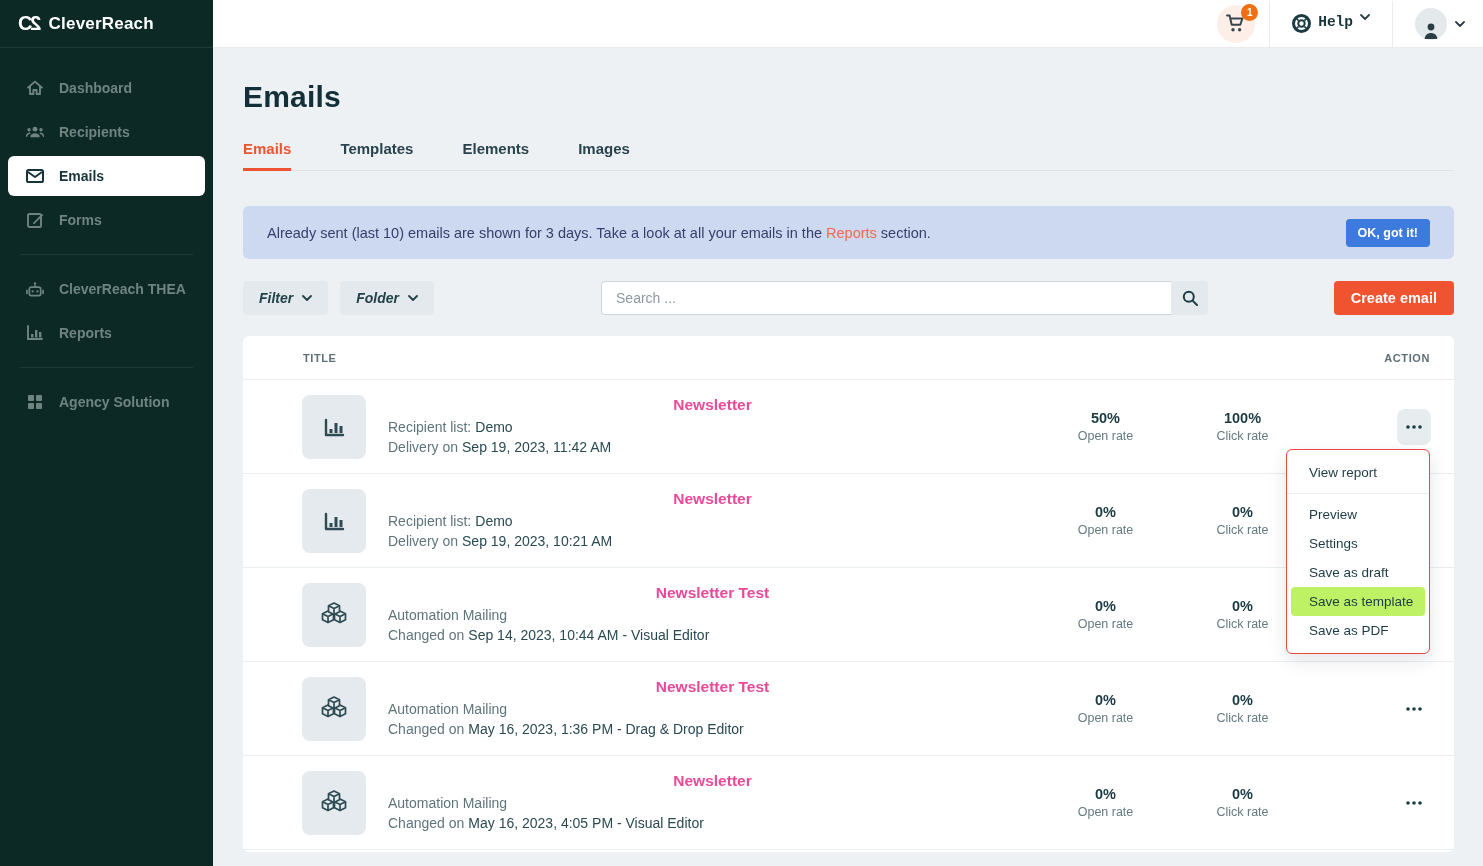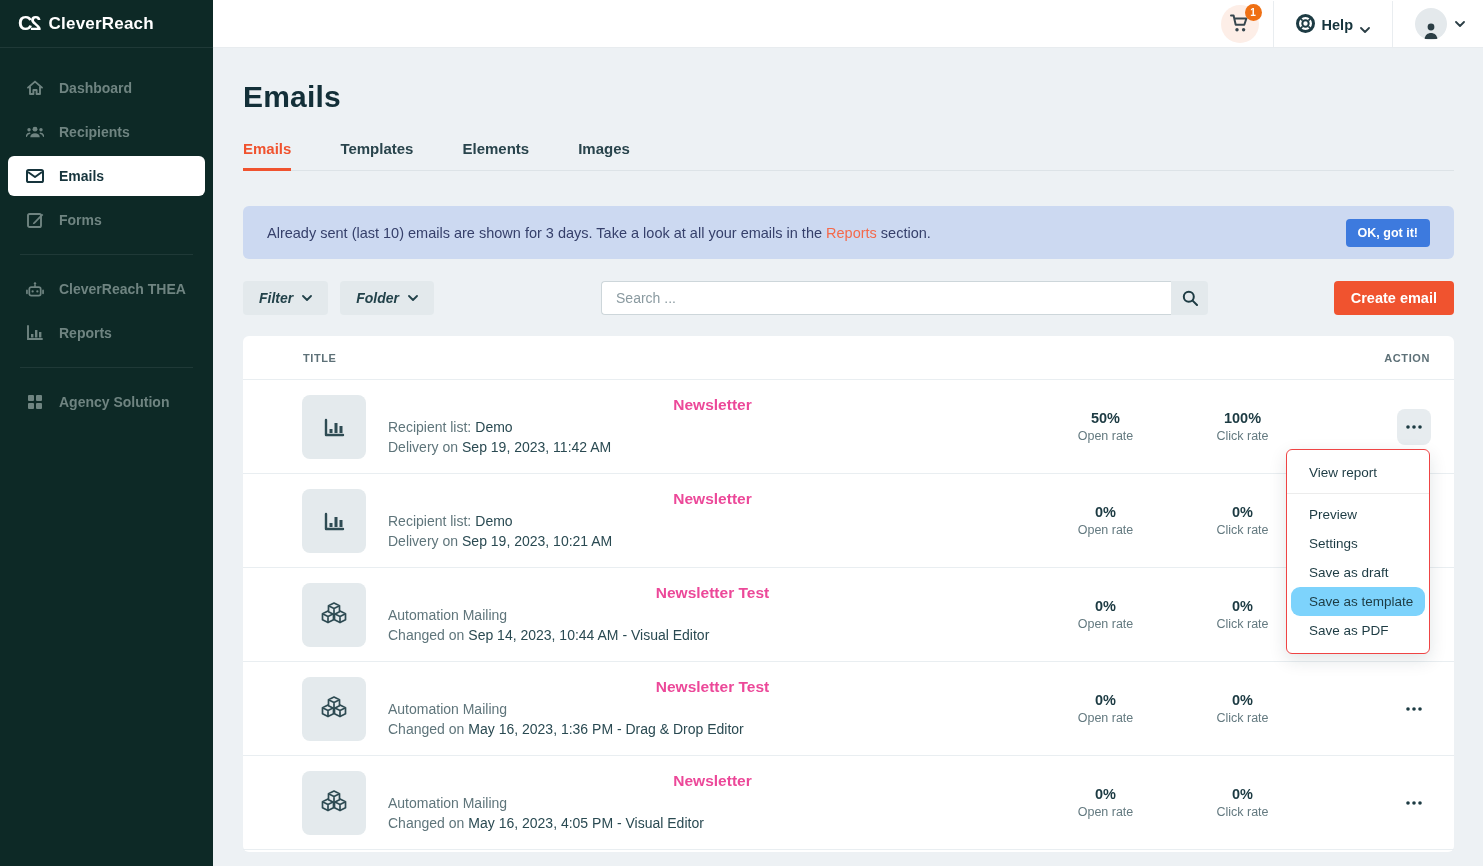--- a/index.html
+++ b/index.html
@@ -26,22 +26,22 @@
   .main { flex:1; display:flex; flex-direction:column; height:100%; }
   .topbar { height:48px; background:#fff; display:flex; align-items:center;
     justify-content:flex-end; padding-right:18px; border-bottom:1px solid #e8ecef; }
   .cart-wrap { position:relative; width:38px; height:38px; border-radius:50%;
     background:#fdeee7; display:flex; align-items:center; justify-content:center;
     color:#37474f; cursor:pointer; margin-right:14px; }
   .cart-badge { position:absolute; top:-1px; right:-3px; min-width:17px; height:17px;
     border-radius:50%; background:#ef7014; color:#fff; font-size:10px; font-weight:700;
     display:flex; align-items:center; justify-content:center; }
   .tb-divider { width:1px; height:46px; background:#e9edf0; }
-  .help-wrap { display:flex; align-items:flex-end; gap:7px; color:#16343c; font-size:14.5px;
-    font-weight:600; padding:0 22px; cursor:pointer; }
+  .help-wrap { display:flex; align-items:flex-start; gap:7px; color:#16343c; font-size:14.5px;
+    font-weight:600; padding:0 22px; cursor:pointer;font-family:Liberation Mono, monospace; }
   .avatar-wrap { display:flex; align-items:center; gap:8px; padding-left:22px; cursor:pointer; }
   .avatar { width:32px; height:32px; border-radius:50%; background:#e4e9ec; color:#2b3e45;
     display:flex; align-items:flex-end; justify-content:center; overflow:hidden; }
   .chev { color:#2b3e45; display:flex; }
 
   
   .content { flex:1; padding:0 29px 0 30px; position:relative; }
   .page-title { margin-top:32px; font-size:30px; font-weight:700; color:#132f38; letter-spacing:.2px; }
 
   .tabs { display:flex; gap:49px; margin-top:26px; border-bottom:1px solid #dde3e7; }
@@ -94,21 +94,21 @@
   .dots-btn { width:34px; height:36px; border:none; background:transparent; border-radius:8px;
     display:flex; align-items:center; justify-content:center; cursor:pointer; }
   .dots-btn.active { background:#e7ecef; }
 
   
   .menu { position:absolute; top:113px; right:24px; width:144px; background:#fff;
     border:1px solid #ef4444; border-radius:6px; box-shadow:0 6px 18px rgba(20,40,50,.12);
     padding:8px 0; z-index:30; }
   .menu-item { font-size:13.5px; color:#1d3b43; padding:7px 18px; margin:0 4px; border-radius:4px;
     cursor:pointer; white-space:nowrap; }
-  .menu-item.highlight { background:#7dd3fc;border-radius:9px; }
+  .menu-item.highlight { background:#bef264; }
   .menu-sep { height:1px; background:#ececec; margin:6px 0; }
 </style>
 </head>
 <body>
 
 <div class="app">
 
   <aside class="sidebar">
     <div class="logo-row">
       <span class="logo-mark">C<span class="r2">2</span></span>

